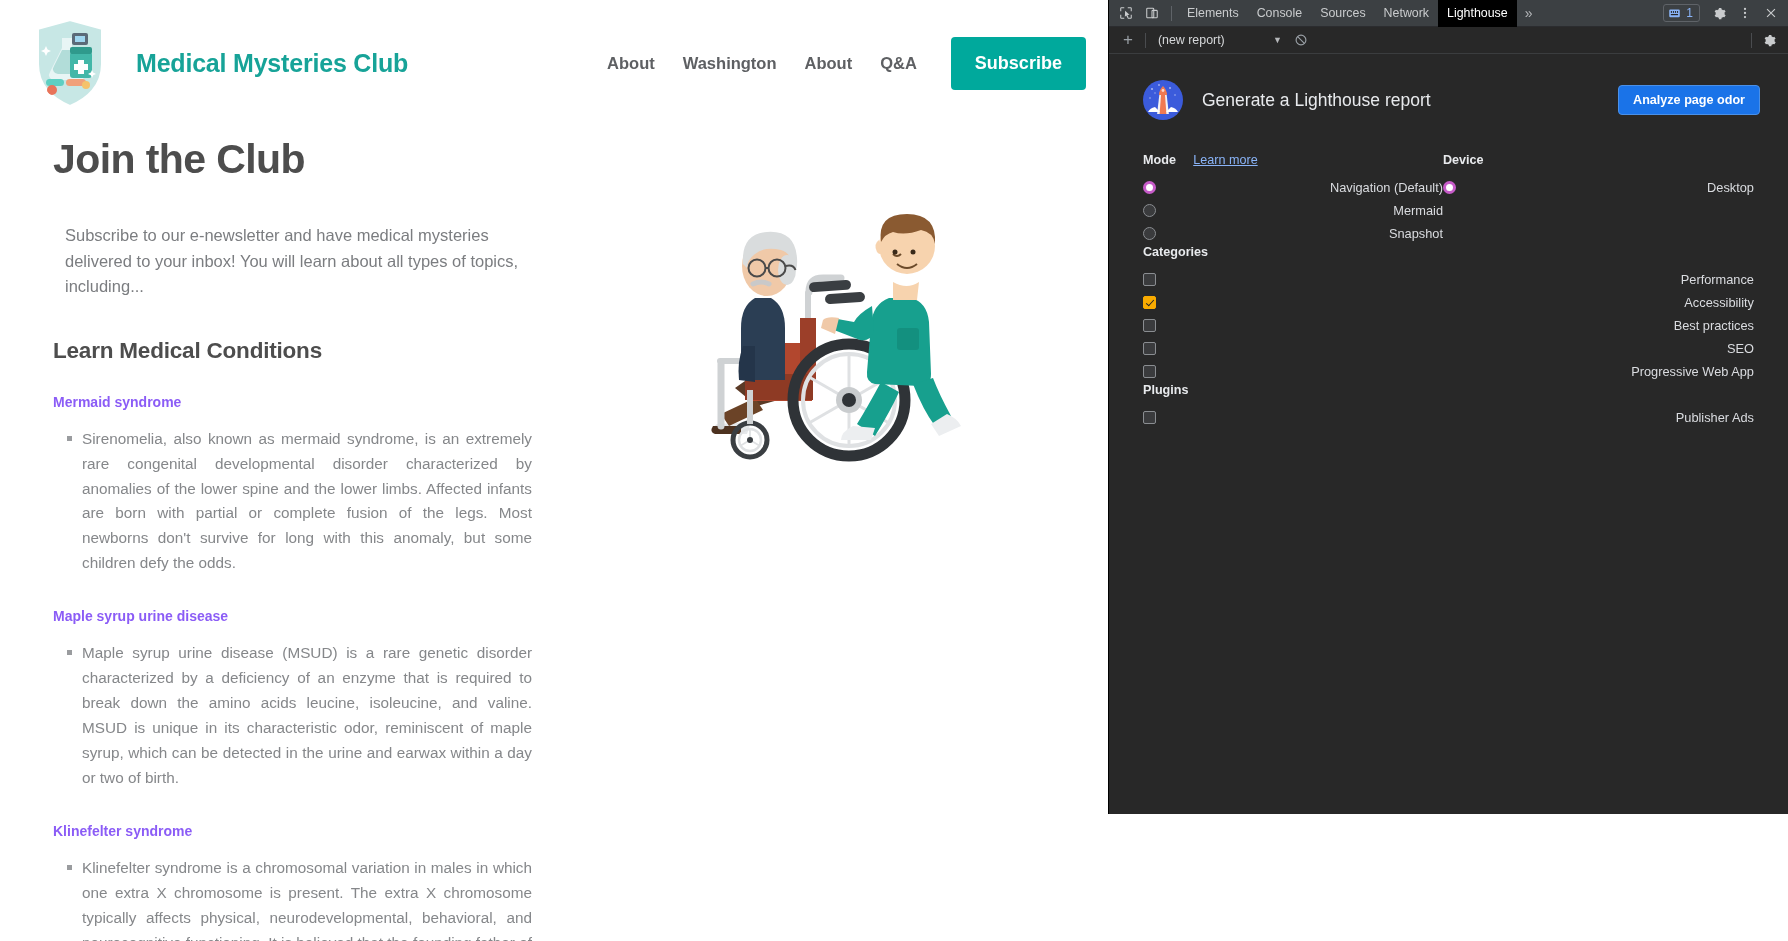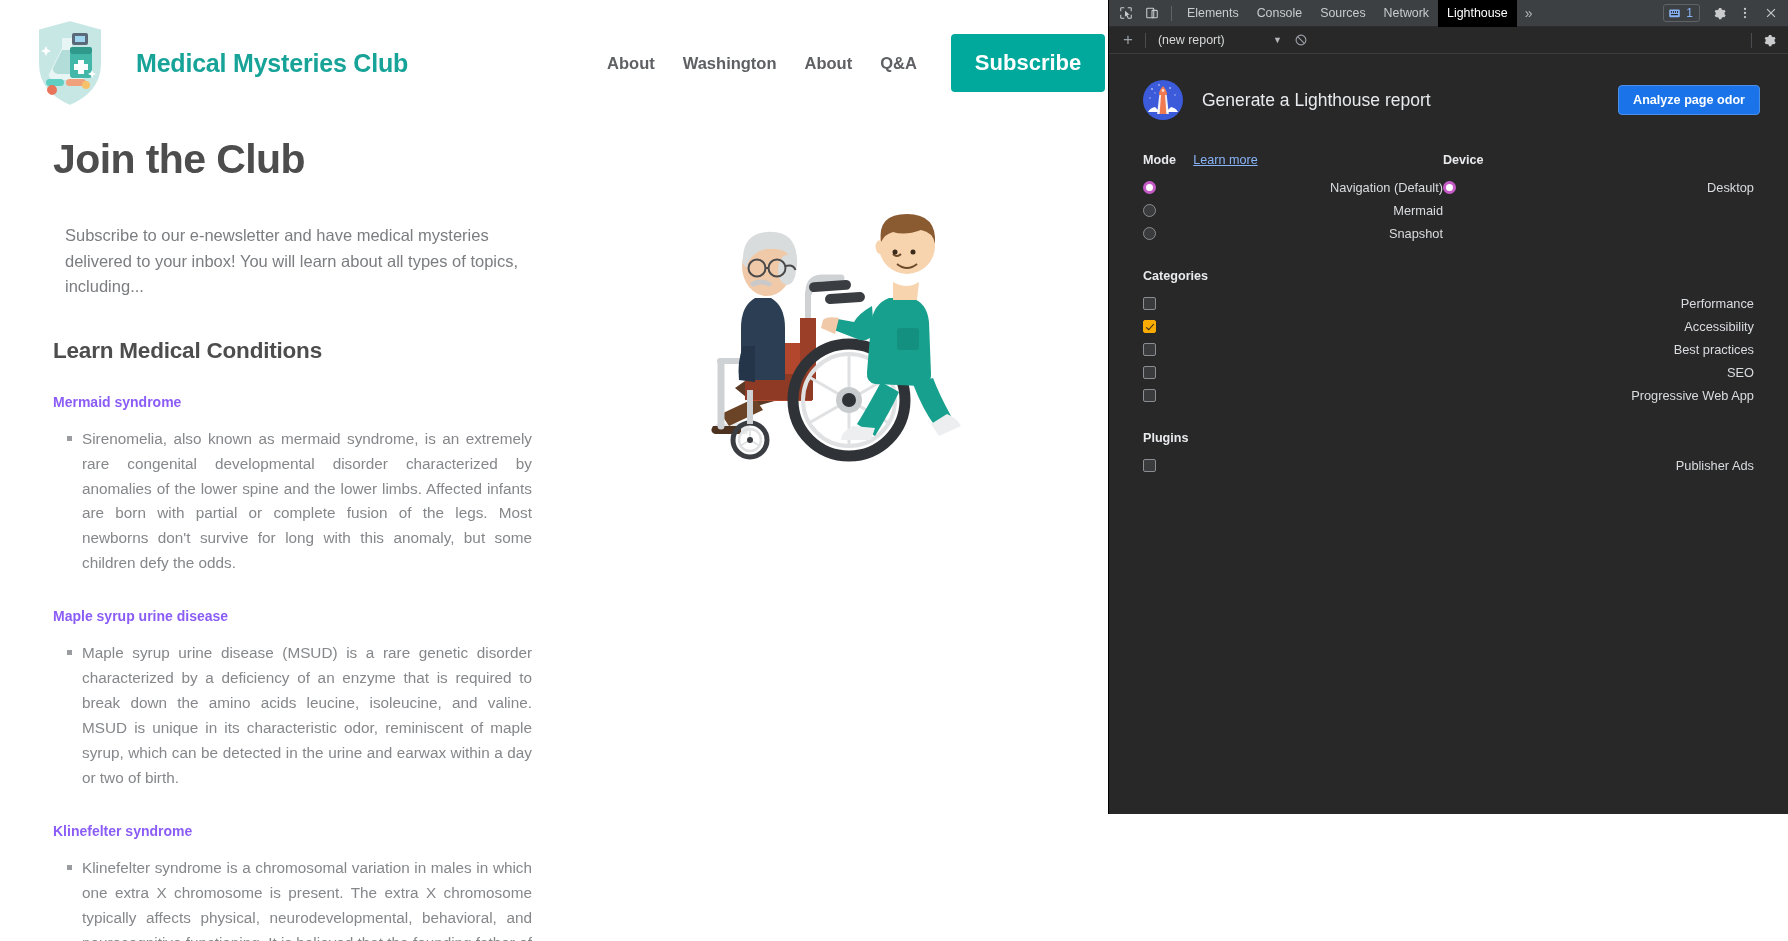--- a/index.html
+++ b/index.html
@@ -40,21 +40,21 @@
   }
   .nav-link {
     color: #5e6063; font-size: 16.5px; font-weight: bold;
     text-decoration: none; padding: 0 14px; white-space: nowrap;
     cursor: pointer;
   }
   .subscribe-top {
     margin-left: 20px;
     background: #00a99c; color: #ffffff;
     border: none; border-radius: 4px;
-    font-size: 22px; font-weight: bold;
+    font-size: 18px; font-weight: bold;
     padding: 16px 24px; cursor: pointer;
     font-family: "Liberation Sans", sans-serif;
   }
 
   .content { display: flex; padding: 0 30px; position: relative; }
   .col-left { width: 535px; flex: 0 0 535px; padding-left: 23px; }
 
   h1.page-title {
     font-size: 41px; color: #4d4d4d; font-weight: bold;
     margin: 18px 0 40px 0; letter-spacing: -0.6px;
@@ -169,21 +169,21 @@
     height: 23px; cursor: pointer; justify-content: space-between;
   }
   .radio {
     width: 13px; height: 13px; border-radius: 50%;
     border: 1px solid #8a8d91; background: #3a3b3d;
     flex: 0 0 13px; position: relative;
   }
   .radio.checked { border: 3.5px solid #c65bc8; background: #ffffff; }
   .opt-label { font-size: 12.8px; color: #dadce0; }
 
-  .lh-section { padding: 0 34px; margin-top: 24px; }
+  .lh-section { padding: 0 34px; }
   .checkbox {
     width: 13px; height: 13px; border-radius: 2px;
     border: 1px solid #8a8d91; background: #3a3b3d;
     flex: 0 0 13px; position: relative;
   }
   .checkbox.checked {
     background: #f9ab00; border-color: #f9ab00;
   }
   .checkbox.checked::after {
     content: ""; position: absolute;

